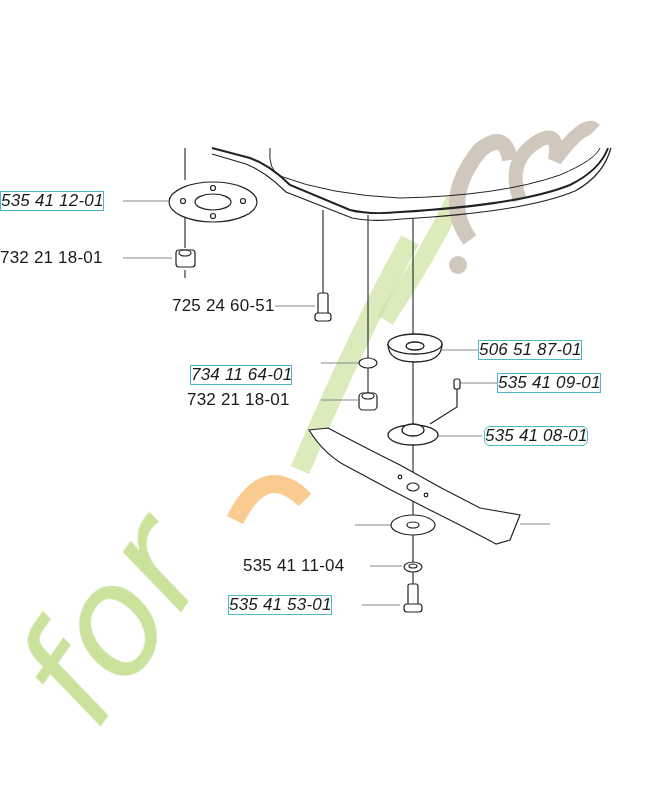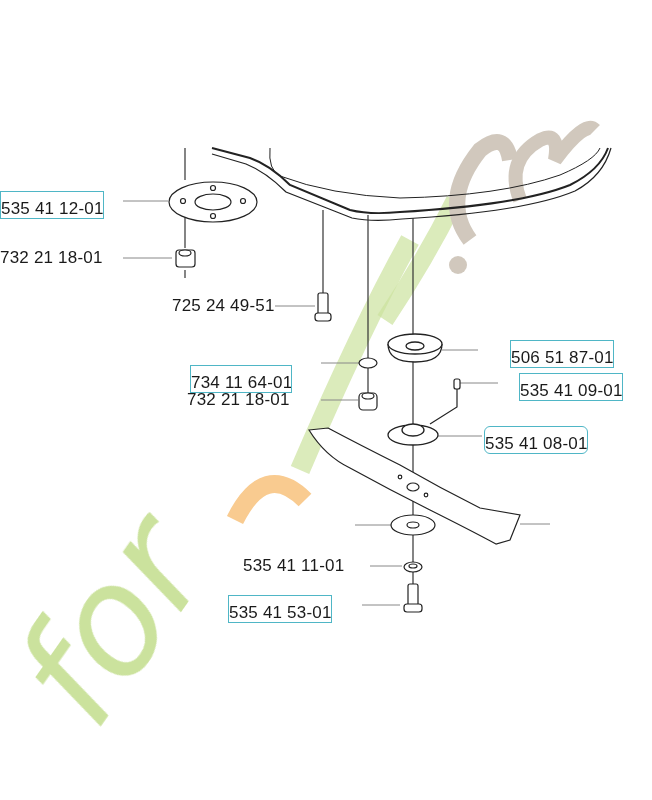--- a/index.html
+++ b/index.html
@@ -1,19 +1,19 @@
 <!DOCTYPE html>
 <html><head>
 <meta charset="utf-8">
 <style>
   html, body { margin:0; padding:0; background:#ffffff; }
   body { width:652px; height:800px; position:relative; overflow:hidden; font-family:"Liberation Sans", sans-serif; }
   #diagram { position:absolute; left:0; top:0; width:652px; height:800px; }
   .label { position:absolute; font-size:17px; color:#1a1a1a; white-space:nowrap; line-height:20px; letter-spacing:0.2px; }
-  .boxed { outline:1.5px solid #4fb6c6; outline-offset:-1px; padding:8px 0 0 1px; }
+  .boxed { outline:1.5px solid #4fb6c6; outline-offset:-1px; padding:0 0 0 1px;font-style:italic; }
   .hl { background:#f7f21c; padding:6px 10px 6px 4px; }
   .link { cursor:pointer; }
 </style>
 </head>
 <body>
 
 <div id="diagram">
   <svg width="652" height="800" viewBox="0 0 652 800" style="position:absolute;left:0;top:0;">
 
     <g opacity="0.85">
@@ -116,21 +116,21 @@
     </g>
 
     <g fill="#fff" stroke="#222" stroke-width="1.2">
       <rect x="408" y="584" width="10" height="22" rx="2"></rect>
       <rect x="404" y="604" width="18" height="8" rx="3"></rect>
     </g>
   </svg>
 
   <div class="label link boxed" style="left:0;top:191px;">535 41 12-01</div>
   <div class="label" style="left:0;top:248px;">732 21 18-01</div>
-  <div class="label" style="left:172px;top:296px;">725 24 49-51</div>
+  <div class="label" style="left:172px;top:296px;">725 24 60-51</div>
   <div class="label link boxed" style="left:190px;top:365px;">734 11 64-01</div>
   <div class="label" style="left:187px;top:390px;">732 21 18-01</div>
-  <div class="label link boxed" style="left:478px;top:340px;margin-left:32px;">506 51 87-01</div>
-  <div class="label link boxed" style="left:519px;top:373px;">535 41 09-01</div>
+  <div class="label link boxed" style="left:478px;top:340px;">506 51 87-01</div>
+  <div class="label link boxed" style="left:497px;top:373px;">535 41 09-01</div>
   <div class="label link boxed" style="left:484px;top:426px;border-radius:6px;">535 41 08-01</div>
-  <div class="label" style="left:243px;top:556px;">535 41 11-01</div>
+  <div class="label" style="left:243px;top:556px;">535 41 11-04</div>
   <div class="label link boxed" style="left:228px;top:595px;">535 41 53-01</div>
 </div>
 
 </body></html>

